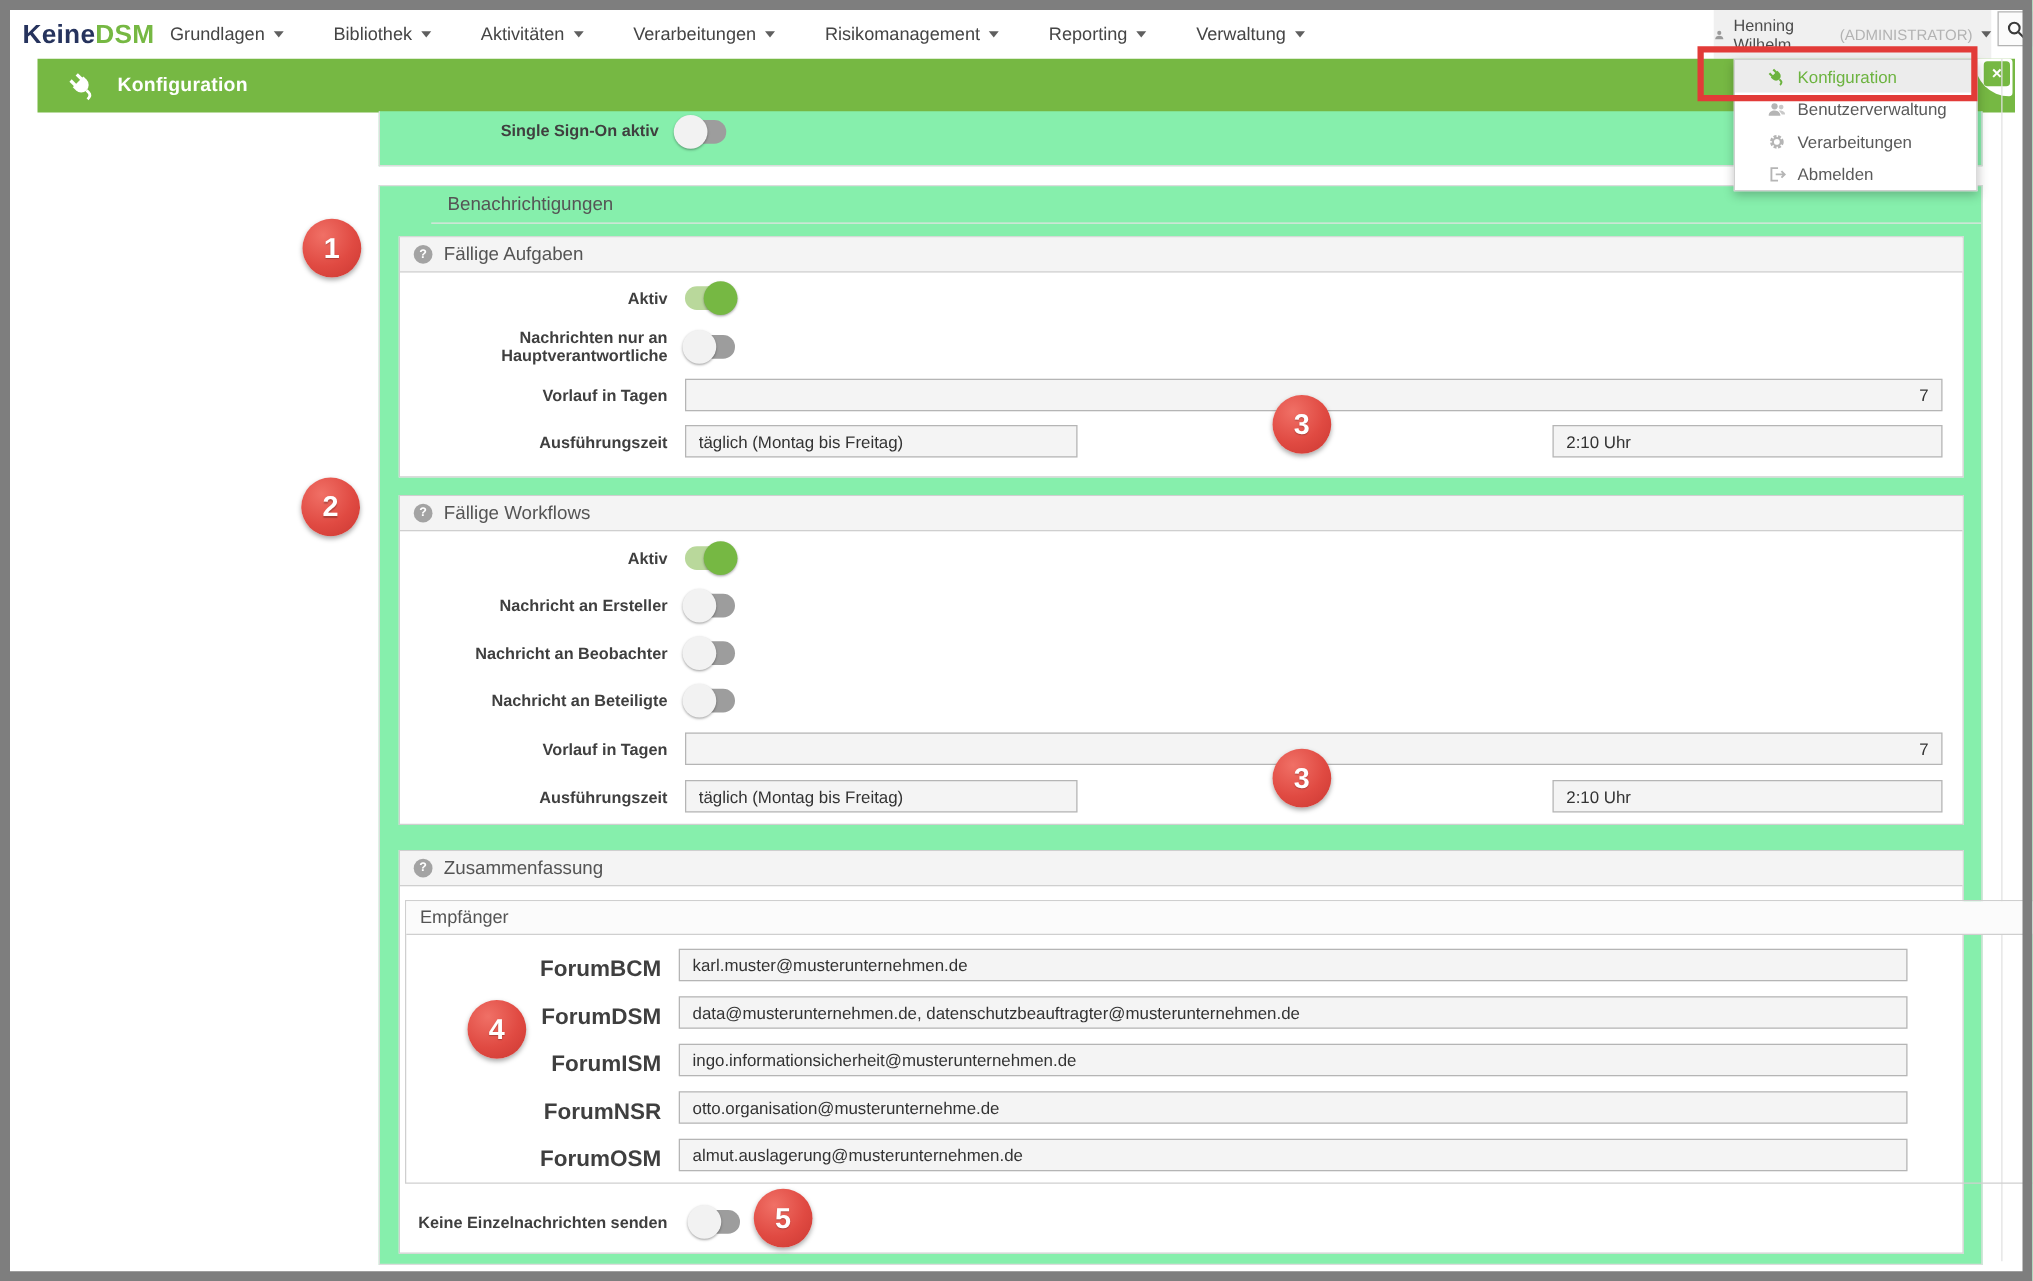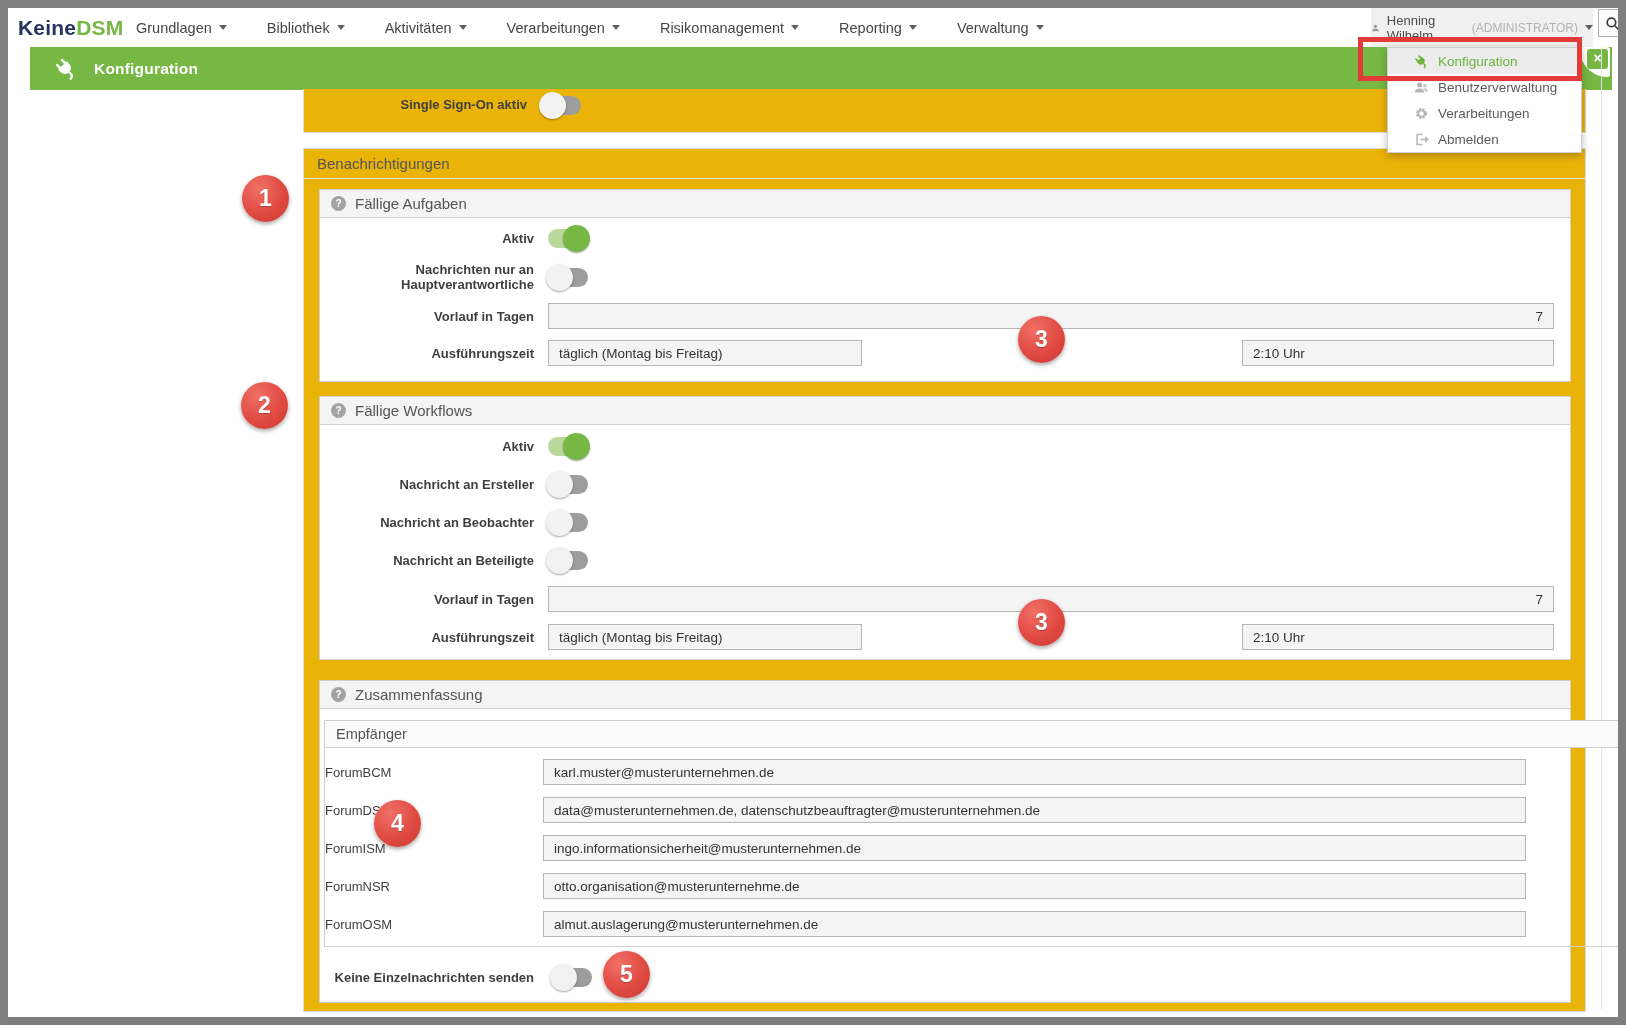--- a/index.html
+++ b/index.html
@@ -31,21 +31,21 @@
   
   #right-edge{left:1601px;top:47px;width:1px;height:962px;background:#e2e2e2;}
   
   #user-menu{left:1387px;top:47px;width:195px;background:#fff;border:1px solid #cfcfcf;box-sizing:border-box;box-shadow:0 3px 8px rgba(0,0,0,.25);z-index:40;}
   .um-item{height:26px;display:flex;align-items:center;gap:9px;padding-left:26px;font-size:13.5px;color:#5a5a5a;cursor:pointer;}
   .um-item.active{background:#ececec;color:#6cb33f;}
   .um-item .mi{width:15px;height:15px;flex:0 0 15px;}
   
   #anno-rect{left:1358px;top:37px;width:224px;height:44px;border:5px solid #e23b38;box-sizing:border-box;z-index:45;pointer-events:none;}
   
-  .panel{border:1px solid #dcdcdc;background:#eab308;box-sizing:border-box;}
+  .panel{border:1px solid #dcdcdc;background:#86efac;box-sizing:border-box;padding-left:41px;}
   #sso-panel{left:303px;top:89px;width:1283px;height:44px;border-top:none;}
   #sso-label{left:0;top:0;width:223px;height:32px;line-height:32px;text-align:right;font-size:13px;font-weight:bold;color:#3f3f3f;}
   #main-panel{left:303px;top:148px;width:1283px;height:864px;}
   #main-panel .phead{height:29px;line-height:29px;border-bottom:1px solid #e4e4e4;font-size:15px;color:#555;padding-left:13px;}
   .section{position:absolute;left:15px;width:1252px;border:1px solid #cfcfcf;box-sizing:border-box;background:#fff;}
   .sec-head{height:27px;background:#f4f4f4;border-bottom:1px solid #cfcfcf;display:flex;align-items:center;gap:9px;padding-left:11px;font-size:15px;color:#545454;}
   .help{width:15px;height:15px;border-radius:50%;background:#a3a3a3;color:#fff;font-size:10px;font-weight:bold;text-align:center;line-height:15px;cursor:pointer;}
   .flabel{position:absolute;left:0;width:214px;text-align:right;font-size:13px;font-weight:bold;color:#3f3f3f;}
   .flabel .l2{display:block;}
   
@@ -54,21 +54,21 @@
   .toggle.off{background:#9d9d9d;}
   .toggle.off .knob{left:-2px;background:#f2f2f2;}
   .toggle.on{background:#b9d89b;}
   .toggle.on .knob{right:-2px;background:#76b843;}
   
   .fld{position:absolute;height:26px;background:#f4f4f4;border:1px solid #b5b5b5;box-sizing:border-box;font-family:"Liberation Sans",sans-serif;font-size:13.5px;color:#333;padding:0 10px;}
   .fld.num{text-align:right;}
   
   #emp-box{position:absolute;left:4px;top:39px;width:1430px;height:227px;border:1px solid #cfcfcf;box-sizing:border-box;}
   #emp-box .ehead{height:26px;border-bottom:1px solid #cfcfcf;display:flex;align-items:center;padding-left:11px;font-size:14.5px;color:#545454;background:#fbfbfb;}
-  .elabel{position:absolute;left:0;width:204px;text-align:left;font-size:13px;font-weight:normal;color:#3f3f3f;}
+  .elabel{position:absolute;left:0;width:204px;text-align:right;font-size:18px;font-weight:bold;color:#3f3f3f;}
   
   .badge{position:absolute;width:47px;height:47px;border-radius:50%;z-index:50;
     background:radial-gradient(circle at 35% 28%,#f07066,#e04a42 55%,#cb3832 100%);
     box-shadow:0 2px 4px rgba(0,0,0,.35);
     color:#fff;font-size:23px;font-weight:bold;text-align:center;line-height:47px;
     text-shadow:0 1px 1px rgba(0,0,0,.25);pointer-events:none;}
 </style>
 </head>
 <body>
 

